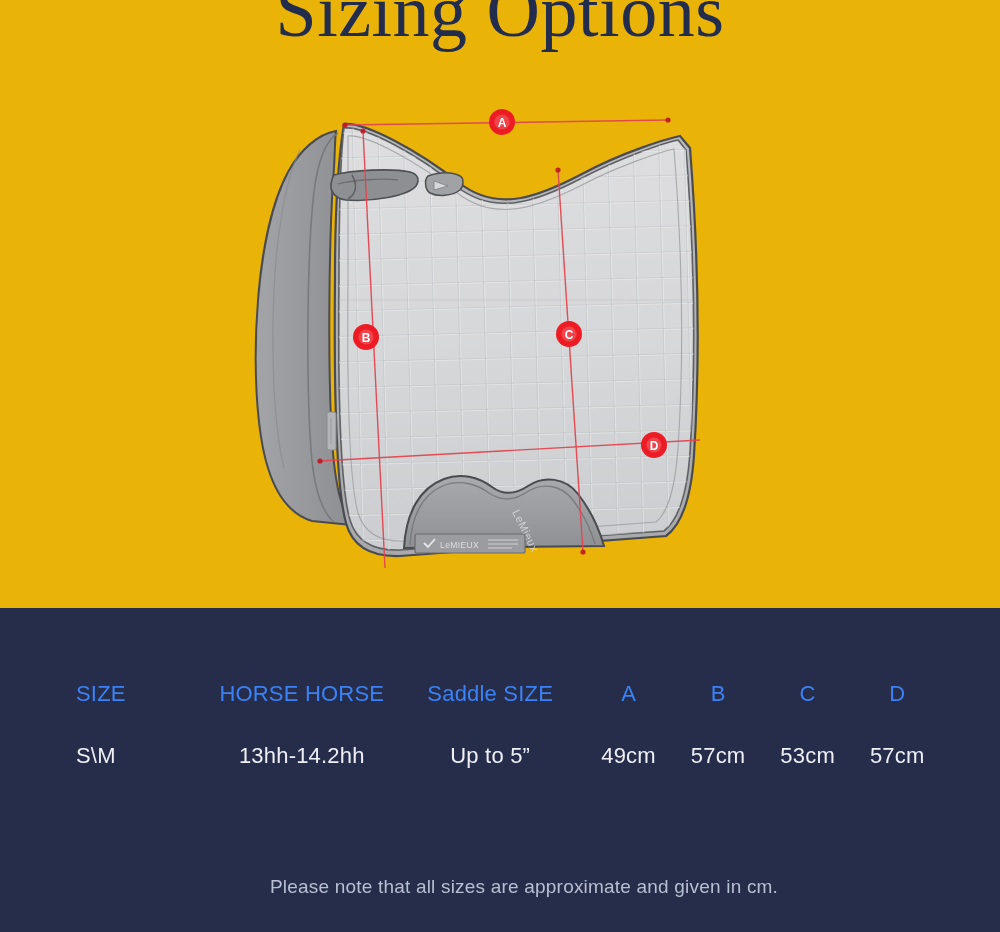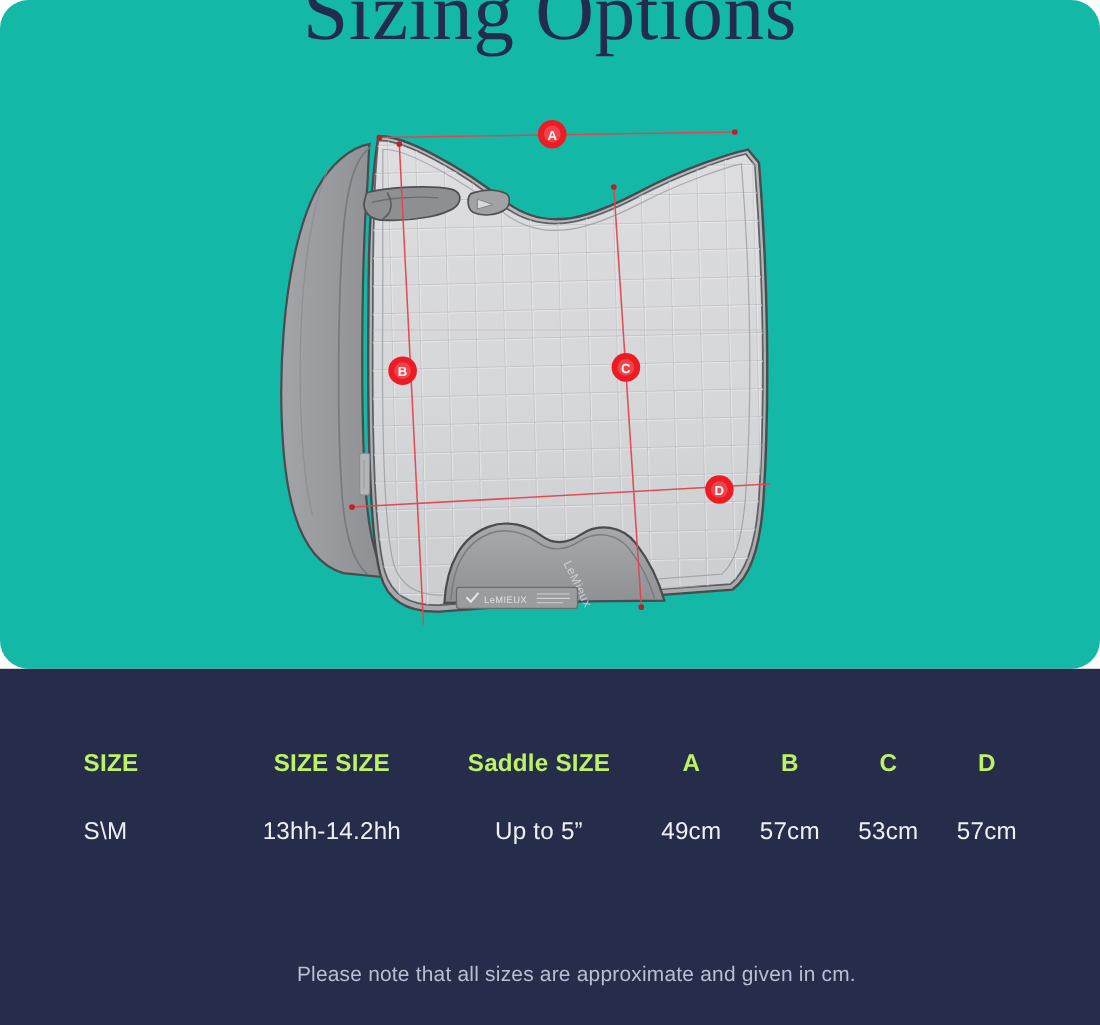--- a/index.html
+++ b/index.html
@@ -7,23 +7,22 @@
     width:1000px;height:932px;
     background:#ffffff;
     font-family:"Liberation Sans", sans-serif;
     overflow:hidden;
     position:relative;
   }
 
   
   #hero{
     position:absolute;left:0;top:0;width:1000px;height:608px;
-    background:#14b8a6;
+    background:#eab308;
     overflow:hidden;
-    border-radius:26px;
   }
   #page-title{
     position:absolute;left:0;top:-26px;width:1000px;
     text-align:center;
     font-family:"Liberation Serif", serif;
     font-size:74px;
     font-weight:400;
     letter-spacing:0.5px;
     color:#222c4d;
     line-height:1.0;
@@ -43,23 +42,23 @@
     border-collapse:collapse;
   }
   #spec-table th,#spec-table td{
     padding:0;
     text-align:center;
     vertical-align:middle;
     white-space:nowrap;
   }
   #spec-table th{
     height:48px;
-    color:#bef264;
+    color:#3b82f6;
     font-size:22px;
-    font-weight:bold;
+    font-weight:normal;
     letter-spacing:0.2px;
   }
   #spec-table td{
     height:48px;
     color:#eef0f6;
     font-size:22px;
     font-weight:300;
     letter-spacing:0.2px;
     text-align:center;
   }
@@ -275,21 +274,21 @@
     </g>
   </svg>
 </div>
 
 <div id="spec-panel">
 
   <table id="spec-table">
     <thead>
       <tr class="head">
         <th class="c-size">SIZE</th>
-        <th class="c-horse">SIZE SIZE</th>
+        <th class="c-horse">HORSE HORSE</th>
         <th class="c-saddle">Saddle SIZE</th>
         <th class="c-m">A</th>
         <th class="c-m">B</th>
         <th class="c-m">C</th>
         <th class="c-m">D</th>
       </tr>
     </thead>
     <tbody>
       <tr class="row-first">
         <td class="c-size">S\M</td>

